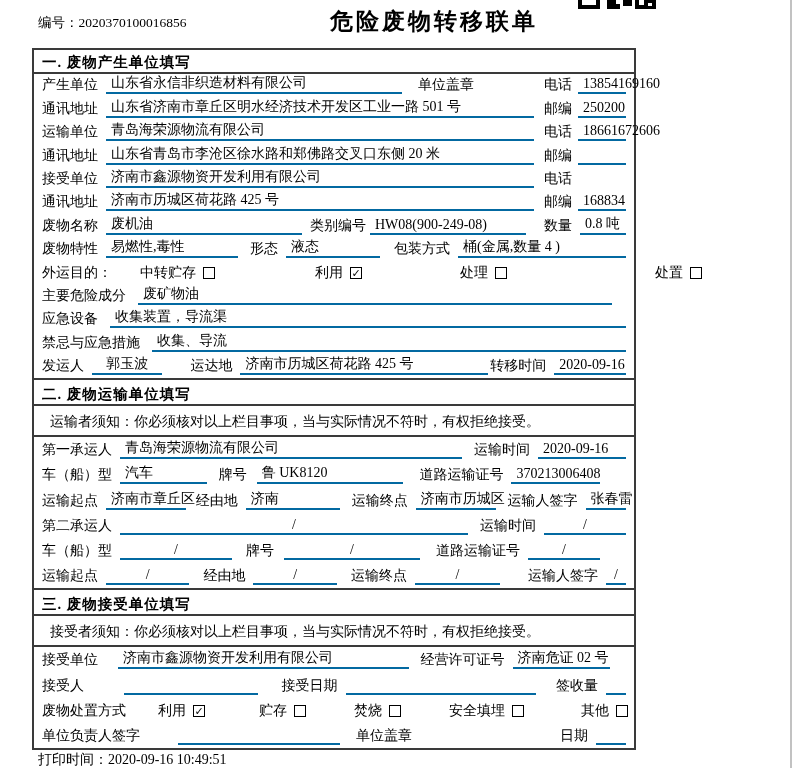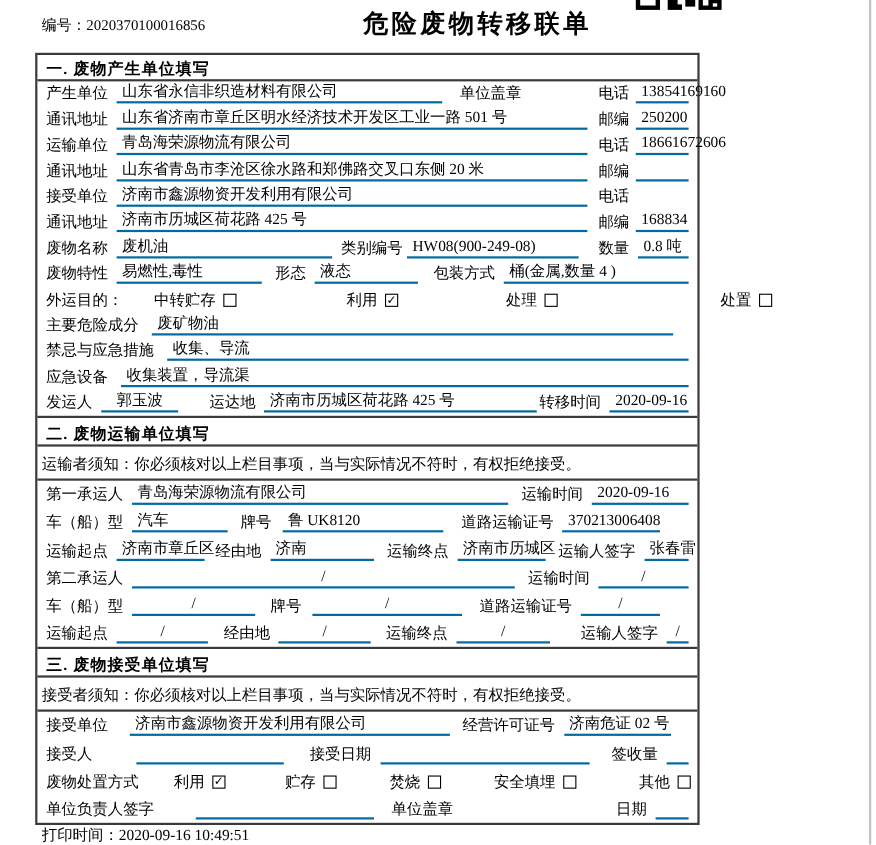--- a/index.html
+++ b/index.html
@@ -10,21 +10,21 @@
   .serial{position:absolute;left:38px;top:14px;font-size:13.5px;white-space:nowrap}
   .title{position:absolute;left:330px;top:6px;font-size:23px;font-weight:bold;letter-spacing:3px;white-space:nowrap}
   .qrcut{position:absolute;left:578px;top:0;height:9px;display:flex;align-items:flex-start}
   .qb{background:#000;display:inline-block;position:relative}
   .qb .notch{position:absolute;background:#fff}
   .page-edge{position:absolute;left:790px;top:0;width:2px;height:768px;background:#c2c2c2}
 
   .table{position:absolute;left:32px;top:48px;width:604px;box-sizing:border-box;border:2px solid #3a3a3a;background:#fff}
   .sechead{box-sizing:border-box;height:24px;padding:3px 8px 0;font-weight:bold;font-size:14.5px;border-bottom:2px solid #3a3a3a;letter-spacing:1px}
   .sechead.bt{height:28px;border-top:2px solid #3a3a3a;padding-top:5px}
-  .notice{box-sizing:border-box;height:31px;padding:7px 4px 0;border-bottom:2px solid #3a3a3a;white-space:nowrap}
+  .notice{box-sizing:border-box;height:31px;padding:7px 16px 0;border-bottom:2px solid #3a3a3a;white-space:nowrap}
   .row{display:flex;align-items:flex-end;box-sizing:border-box;height:23.4px;padding:0 8px 3px;white-space:nowrap}
   .row2{height:25.2px}
   .cola{display:flex;align-items:flex-end;flex:0 0 502px;width:502px}
   .lab{white-space:nowrap}
   .u{border-bottom:2px solid #0369a1;white-space:nowrap;box-sizing:border-box;padding:0 5px;min-width:20px}
   .u.ctr{text-align:center}
   .fill{flex:1 1 auto}
   .opt{display:flex;align-items:center}
   .cb{box-sizing:border-box;width:12px;height:12px;border:1px solid #000;margin-left:7px;font-size:11px;line-height:10px;text-align:center;display:inline-block;overflow:hidden}
   .footer{position:absolute;left:38px;top:751px;font-size:14px;white-space:nowrap}
@@ -147,27 +147,27 @@
       <span class="cb"></span>
     </span>
   </div>
 
   <div class="row">
     <span class="lab" style="margin-right:12px">主要危险成分</span>
     <span class="u fill" style="margin-right:14px">废矿物油</span>
   </div>
 
   <div class="row">
+    <span class="lab" style="margin-right:12px">应急设备</span>
+    <span class="u fill">收集装置，导流渠</span>
+  </div>
+
+  <div class="row">
     <span class="lab" style="margin-right:12px">禁忌与应急措施</span>
     <span class="u fill">收集、导流</span>
-  </div>
-
-  <div class="row">
-    <span class="lab" style="margin-right:12px">应急设备</span>
-    <span class="u fill">收集装置，导流渠</span>
   </div>
 
   <div class="row">
     <span class="lab" style="margin-right:8px">发运人</span>
     <span class="u ctr" style="width:74px">郭玉波</span>
     <span class="lab" style="margin-left:28px;margin-right:8px">运达地</span>
     <span class="u" style="width:262px">济南市历城区荷花路 425 号</span>
     <span class="lab" style="margin-left:2px;margin-right:8px">转移时间</span>
     <span class="u fill">2020-09-16</span>
   </div>

